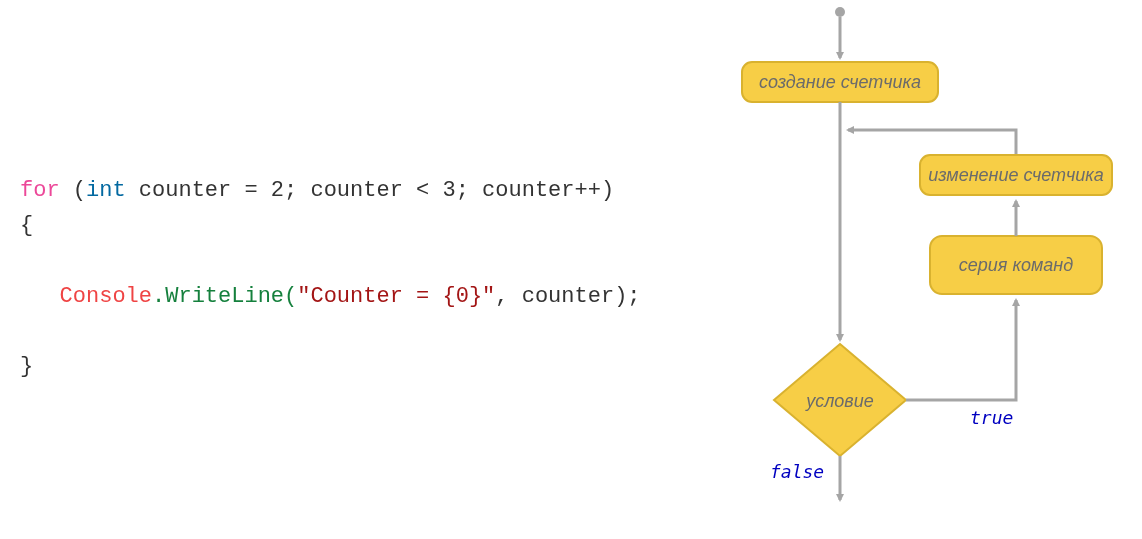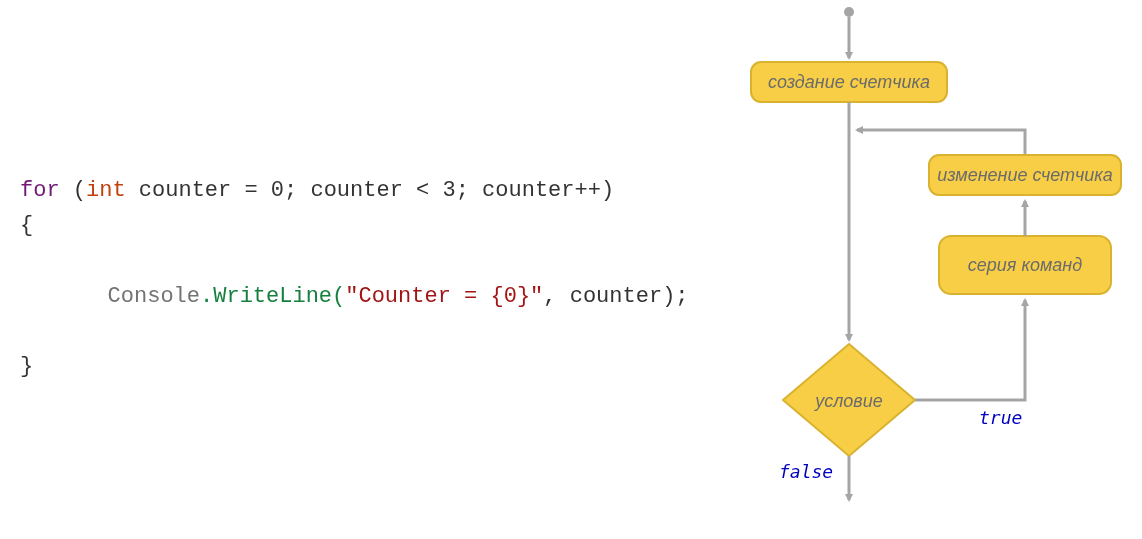--- a/index.html
+++ b/index.html
@@ -19,24 +19,24 @@
   }
   .code-area {
     flex: 0 0 680px;
     padding-top: 138px;
     padding-left: 20px;
     font-size: 22px;
     line-height: 1.6;
     color: #333;
     white-space: pre;
   }
-  .kw-for   { color: #701a75; }
-  .kw-int   { color: #c2410c; }
+  .kw-for   { color: #ec4899; }
+  .kw-int   { color: #0369a1; }
   .ident    { color: #333333; }
-  .cls      { color: #737373; margin-left: 48px; }
+  .cls      { color: #ef4444; }
   .method   { color: #15803d; }
   .str      { color: #a31515; }
   .punct    { color: #333333; }
 
   .diagram-area {
     flex: 1;
     position: relative;
     font-style: italic;
   }
   svg.flowchart {
@@ -74,21 +74,21 @@
     font-size: 18px;
     fill: #0000c0;
   }
 </style>
 </head>
 <body>
 
 <div class="container">
 
   <div class="code-area">
-<span class="kw-for">for</span><span class="punct"> (</span><span class="kw-int">int</span><span class="punct"> </span><span class="ident">counter = 0</span><span class="punct">; </span><span class="ident">counter &lt; 3</span><span class="punct">; </span><span class="ident">counter++</span><span class="punct">)</span>
+<span class="kw-for">for</span><span class="punct"> (</span><span class="kw-int">int</span><span class="punct"> </span><span class="ident">counter = 2</span><span class="punct">; </span><span class="ident">counter &lt; 3</span><span class="punct">; </span><span class="ident">counter++</span><span class="punct">)</span>
 <span class="punct">{</span>
 
    <span class="cls">Console</span><span class="method">.WriteLine(</span><span class="str">"Counter = {0}"</span><span class="ident">, counter);</span>
 
 <span class="punct">}</span>
   </div>
 
   <div class="diagram-area">
     <svg class="flowchart" width="462" height="539">
       <defs>

